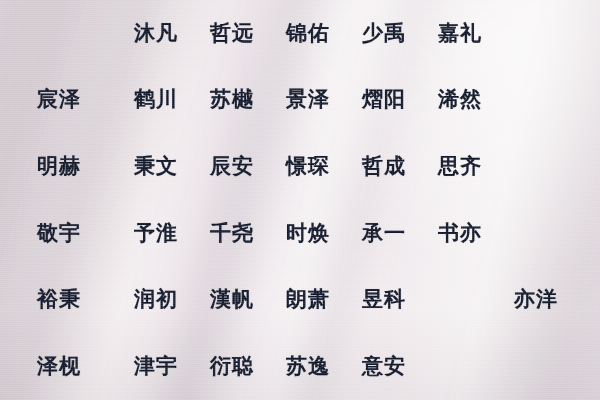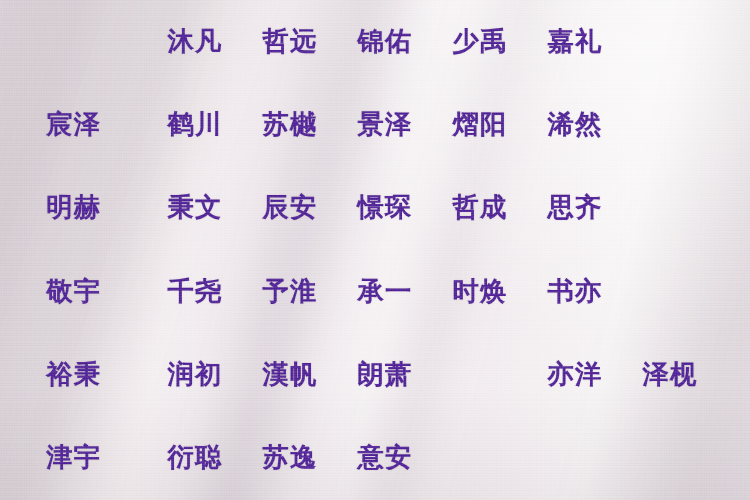--- a/index.html
+++ b/index.html
@@ -139,21 +139,21 @@
     display: grid;
     grid-template-columns: 118px 76px 76px 76px 76px 76px 76px;
     grid-template-rows: repeat(6, 1fr);
     align-items: center;
     justify-items: center;
   }
   .cell {
     font-size: 21px;
     line-height: 1.1;
     letter-spacing: 1px;
-    color: #4c1d95;
+    color: #0f172a;
     font-weight: 600;
     white-space: nowrap;
     text-shadow: 0 0 1px rgba(40,35,45,0.25);
   }
   .spacer-col {
     width: 100%;
     height: 100%;
   }
 </style>
 </head>
@@ -189,31 +189,32 @@
     <div class="spacer-col"></div>
     <div class="cell">明赫</div>
     <div class="cell">秉文</div>
     <div class="cell">辰安</div>
     <div class="cell">憬琛</div>
     <div class="cell">哲成</div>
     <div class="cell">思齐</div>
 
     <div class="spacer-col"></div>
     <div class="cell">敬宇</div>
+    <div class="cell">予淮</div>
     <div class="cell">千尧</div>
-    <div class="cell">予淮</div>
+    <div class="cell">时焕</div>
     <div class="cell">承一</div>
-    <div class="cell">时焕</div>
     <div class="cell">书亦</div>
 
     <div class="spacer-col"></div>
     <div class="cell">裕秉</div>
     <div class="cell">润初</div>
     <div class="cell">漢帆</div>
     <div class="cell">朗萧</div>
+    <div class="cell">昱科</div>
 
     <div class="spacer-col"></div>
     <div class="cell">亦洋</div>
     <div class="cell">泽枧</div>
     <div class="cell">津宇</div>
     <div class="cell">衍聪</div>
     <div class="cell">苏逸</div>
     <div class="cell">意安</div>
   </div>
 

